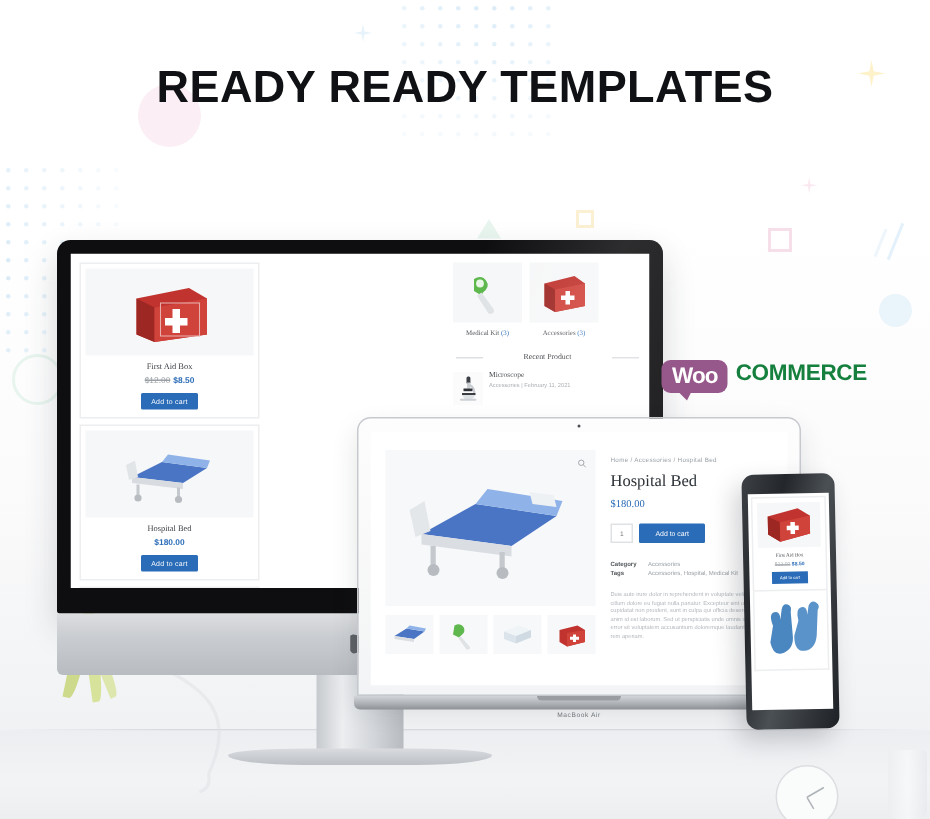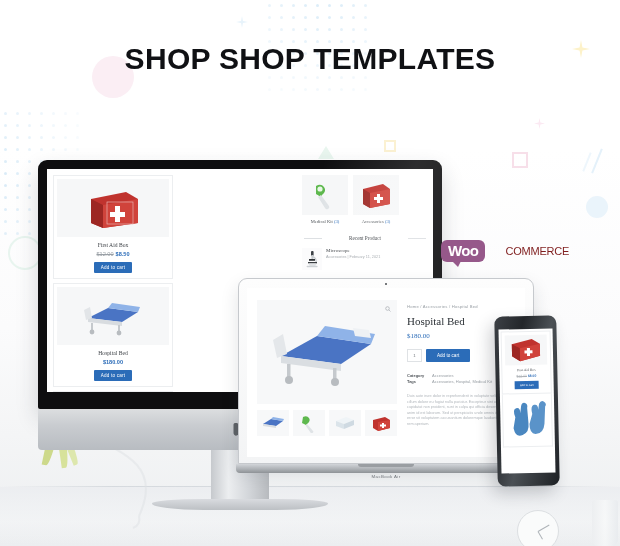--- a/index.html
+++ b/index.html
@@ -185,31 +185,31 @@
   .ph-screen { width: 100%; height: 100%; background: #fff; overflow: hidden; padding: 2px; }
   .ph-card { border: 1px solid #eceef0; padding: 3px 0 4px; display: flex; flex-direction: column; align-items: center; }
   .ph-img { width: 42px; height: 30px; background: #f6f7f8; display:flex; align-items:center; justify-content:center; }
   .ph-t { font-size: 3.4px; color: #4a4f54; margin-top: 3px; font-family: "Liberation Serif", serif; }
   .ph-p { font-size: 3.4px; color: #2b6cb8; margin-top: 2px; font-weight: bold; }
   .ph-p s { color: #a9aeb3; font-weight: normal; }
   .ph-b { margin-top: 3px; background: #2b6cb8; color: #fff; font-size: 2.8px; padding: 2px 5px; }
   .ph-card2 { border: 1px solid #eceef0; border-top: 0; padding: 6px 0; display:flex; align-items:center; justify-content:center; }
 
   
-  .woo { position: absolute; left: 441px; top: 240px; display: flex; align-items: center; gap: 20px; z-index: 8; }
+  .woo { position: absolute; left: 441px; top: 240px; display: flex; align-items: flex-start; gap: 5px; z-index: 8; }
   .woo-bub {
     background: #96588a; border-radius: 6px; padding: 3px 7px 4px; position: relative;
     color: #fff; font-size: 15px; font-weight: bold; letter-spacing: -.6px; line-height: 1;
   }
   .woo-bub:after {
     content: ""; position: absolute; left: 11px; bottom: -5px;
     border-left: 6px solid transparent; border-right: 3px solid transparent;
     border-top: 6px solid #96588a;
   }
-  .woo-txt { font-size: 11px; font-weight: normal; color: #7f1d1d; letter-spacing: -.2px; }
+  .woo-txt { font-size: 15px; font-weight: bold; color: #15803d; letter-spacing: -.2px; }
 
   
   .plant { position: absolute; left: 42px; top: 404px; z-index: 3; }
   .leaf { position: absolute; background: #cdd98b; border-radius: 50% 0 50% 0; }
   .clock {
     position: absolute; left: 517px; top: 510px; width: 42px; height: 42px;
     border-radius: 50%; border: 1px solid #dcdfe2; background: #fafbfb; z-index: 3;
   }
   .clock:before, .clock:after {
     content: ""; position: absolute; left: 50%; top: 50%; background: #aeb3b8; transform-origin: 0 50%;
@@ -407,21 +407,21 @@
       <b></b>
     </div>
   <div class="spark" style="left:236px; top:16px; width:12px; height:12px; color:#e7f3fb;">
       <b></b>
     </div>
   <div class="spark" style="left:534px; top:118px; width:11px; height:11px; color:#fbe9f2;">
       <b></b>
     </div>
 
   <div class="headline-wrap">
-    <div class="headline">SHOP SHOP TEMPLATES</div>
+    <div class="headline">READY READY TEMPLATES</div>
   </div>
 
   <svg class="cable" viewBox="0 0 140 110">
     <path d="M8 4 C 60 30, 110 40, 84 96" stroke="#dfe2e5" stroke-width="2.2" fill="none"></path>
     <path d="M84 96 q 2 9 -6 12" stroke="#dfe2e5" stroke-width="2.2" fill="none"></path>
   </svg>
   <div class="plant">
     <div class="leaf" style="left:6px; top:0; width:9px; height:62px; transform:rotate(12deg);"></div>
     <div class="leaf" style="left:16px; top:10px; width:8px; height:54px; transform:rotate(-8deg); background:#d7e29b;"></div>
     <div class="leaf" style="left:24px; top:22px; width:7px; height:40px; transform:rotate(-22deg); background:#dde7ad;"></div>

